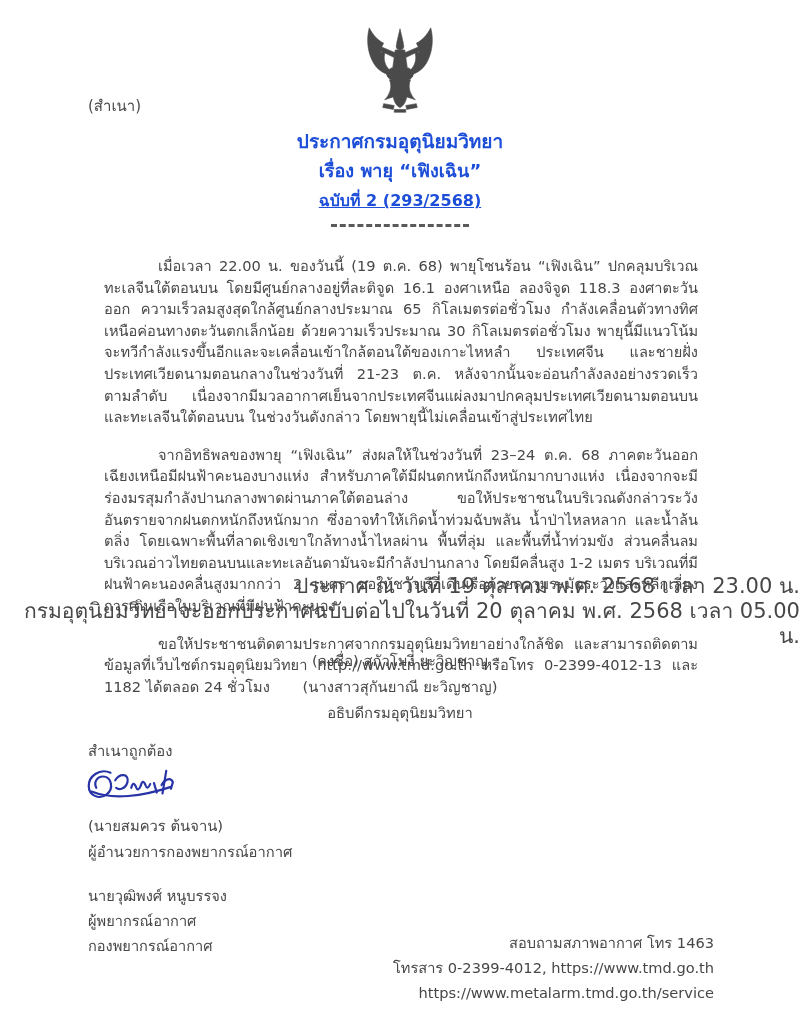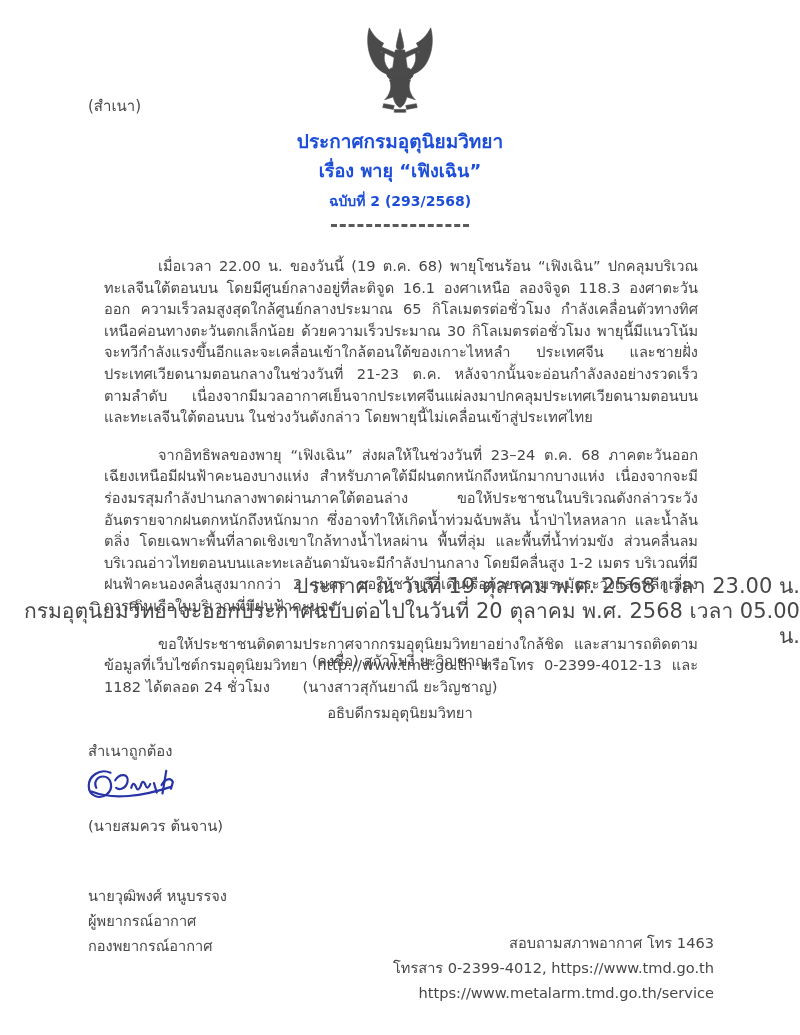--- a/index.html
+++ b/index.html
@@ -28,21 +28,21 @@
   .title-block {
     position: absolute;
     left: 0; top: 127px;
     width: 100%;
     text-align: center;
     color: #1d4ed8;
     font-weight: bold;
   }
   .title-block .t1 { font-size: 19px; line-height: 29px; }
   .title-block .t2 { font-size: 18px; line-height: 30px; }
-  .title-block .t3 { font-size: 14px; line-height: 30px; }
+  .title-block .t3 { font-size: 16px; line-height: 30px; text-decoration: underline; }
   .separator-line {
     position: absolute;
     left: 50%; top: 224px;
     transform: translateX(-50%);
     width: 138px;
     border-top: 3px dashed #5a5a5a;
   }
   .body-block {
     position: absolute;
     left: 88px; top: 239px;
@@ -167,20 +167,21 @@
           <path d="M33,17 C38,9 48,10 46,19 C44,26 37,28 34,25"></path>
           <path d="M8,29 C30,38 62,34 92,24"></path>
           <path d="M50,25 q2,-8 5,-1 q2,6 5,-1 q2,-8 5,-1 q2,6 5,-1"></path>
           <path d="M74,20 l3,10"></path>
           <path d="M87,7 l-4,24"></path>
           <path d="M82,22 c4,-7 10,-8 12,-3 l-2,7"></path>
         </g>
       </svg>
     </span>
     <span class="line name">(นายสมควร ต้นจาน)</span>
+    <span class="line title">ผู้อำนวยการกองพยากรณ์อากาศ</span>
   </div>
 
   <div class="footer-left">
     <span class="line">นายวุฒิพงศ์ หนูบรรจง</span>
     <span class="line">ผู้พยากรณ์อากาศ</span>
     <span class="line">กองพยากรณ์อากาศ</span>
   </div>
 
   <div class="footer-right">
     <span class="line">สอบถามสภาพอากาศ โทร 1463</span>

